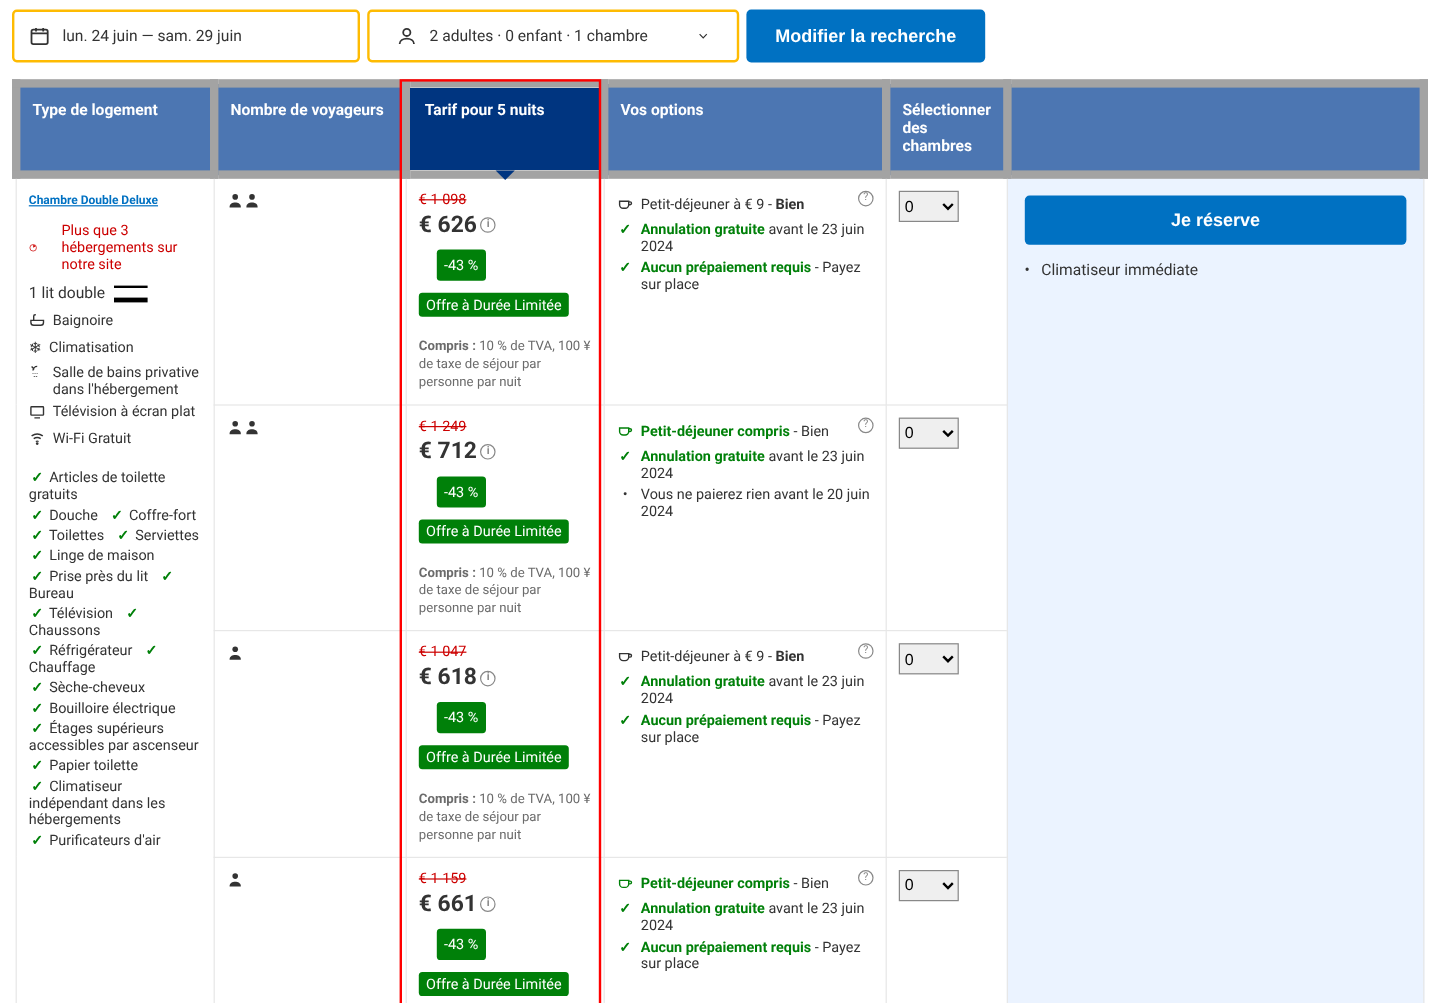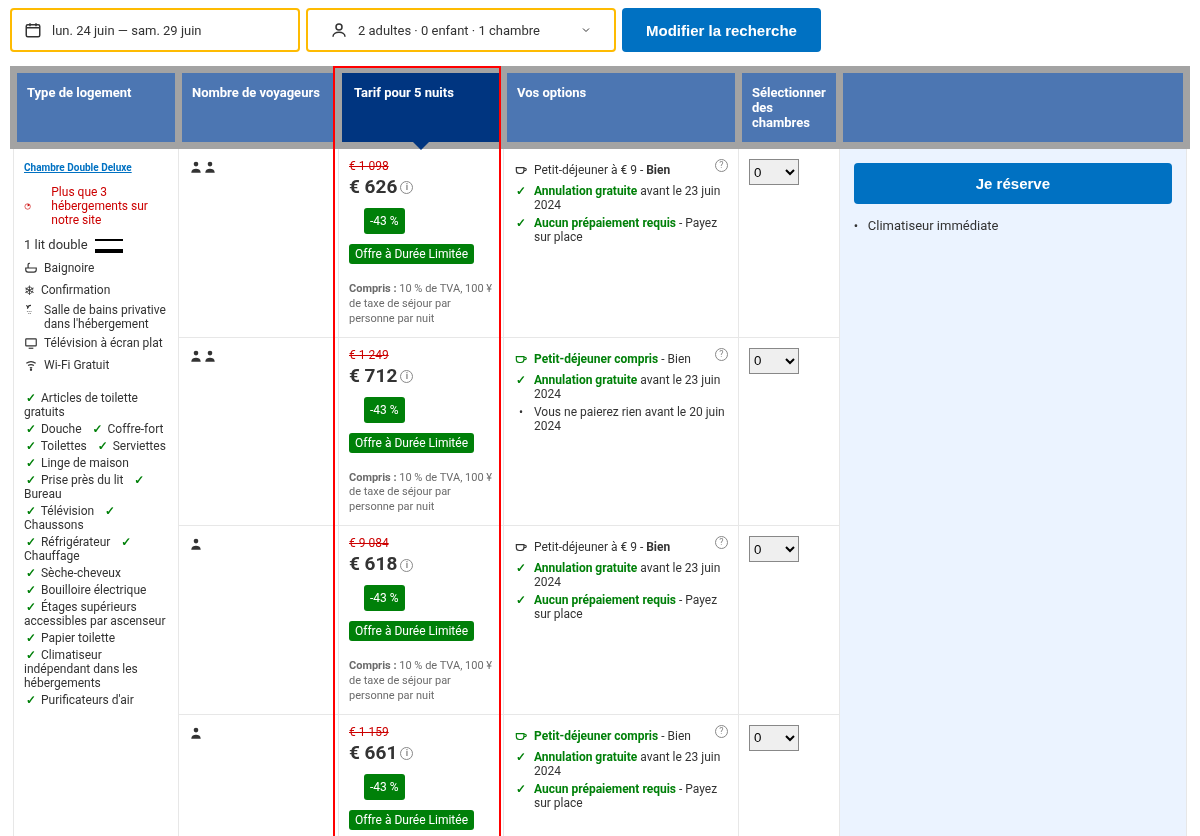--- a/index.html
+++ b/index.html
@@ -162,21 +162,21 @@
       <span>Plus que 3 hébergements sur notre site</span>
     </div>
     <div class="bed-line">1 lit double <span class="bed-icon"></span></div>
     <div class="facility">
                 <span><svg width="14" height="14" viewBox="0 0 24 24" fill="none" stroke="#333" stroke-width="2">
                     <path d="M3 12h18v3a4 4 0 01-4 4H7a4 4 0 01-4-4v-3zM7 12V6a2 2 0 012-2h1"></path>
                   </svg></span>
                 <span>Baignoire</span>
               </div><div class="facility">
                 <span><span style="font-size:13px">❄</span></span>
-                <span>Confirmation</span>
+                <span>Climatisation</span>
               </div><div class="facility">
                 <span><svg width="14" height="14" viewBox="0 0 24 24" fill="none" stroke="#333" stroke-width="2">
                     <path d="M4 4l4 4M12 4a6 6 0 00-6 6M6 14v1M9 14v1M12 14v1M8 18v1M11 18v1"></path>
                   </svg></span>
                 <span>Salle de bains privative dans l'hébergement</span>
               </div><div class="facility">
                 <span><svg width="14" height="14" viewBox="0 0 24 24" fill="none" stroke="#333" stroke-width="2">
                     <rect x="3" y="5" width="18" height="12" rx="1"></rect>
                     <path d="M8 21h8"></path>
                   </svg></span>
@@ -261,21 +261,21 @@
               </div>
             </td>
             <td><select><option>0</option></select></td>
           </tr>
           <tr>
             <td><span class="guest-icons"><svg width="14" height="14" viewBox="0 0 24 24" fill="#333">
                   <circle cx="12" cy="7" r="4"></circle>
                   <path d="M4 21c0-4 4-6 8-6s8 2 8 6v1H4z"></path>
                 </svg></span></td>
             <td class="price-cell">
-    <div class="price-strike">€ 9 084</div>
+    <div class="price-strike">€ 1 047</div>
     <div class="price-main">€ 618<span class="info-circle">i</span></div>
     <div><span class="discount-badge">-43 %</span></div>
     <div><span class="limited-badge">Offre à Durée Limitée</span></div>
     <div class="includes"><span class="bold">Compris :</span> 10 % de TVA, 100 ¥ de taxe de séjour par personne par nuit</div>
   </td>
             <td>
               <span class="info-circle opts-info">?</span>
               <div class="opt-line ">
                 <span style="color:#333"><svg class="cup" viewBox="0 0 24 24" fill="none" stroke="currentColor" stroke-width="2">
                     <path d="M4 8h13v5a5 5 0 01-5 5H9a5 5 0 01-5-5V8zM17 9h2a2 2 0 010 4h-2"></path>

